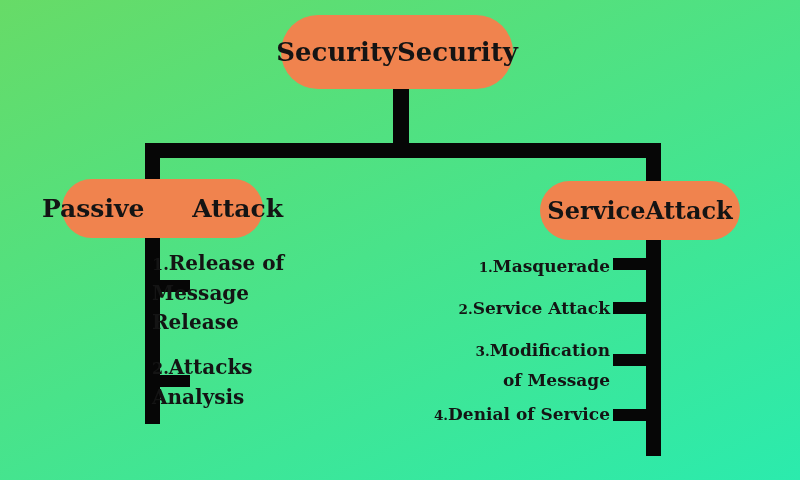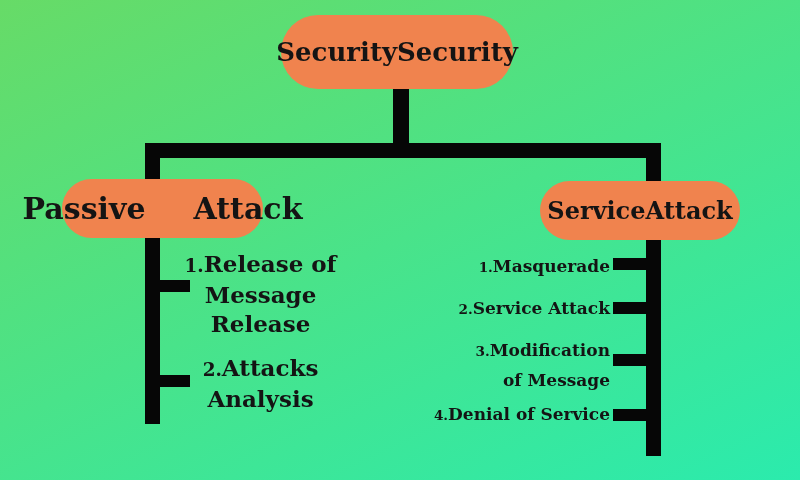--- a/index.html
+++ b/index.html
@@ -13,39 +13,39 @@
   }
   .node{
     position:absolute;
     background:var(--node-fill,#F0834E);
     display:flex;align-items:center;justify-content:center;
     font-weight:bold;text-align:center;
     z-index:2;
   }
   .node .nline{display:block;}
   #root-node{left:281px;top:15px;width:232px;height:74px;border-radius:37px;font-size:26px;line-height:33px;}
-  #passive-node{left:62px;top:179px;width:201px;height:59px;border-radius:30px;font-size:30px;line-height:29px;gap:48px;}
+  #passive-node{left:62px;top:179px;width:201px;height:59px;border-radius:30px;font-size:25px;line-height:29px;gap:48px;}
   #active-node{left:540px;top:181px;width:200px;height:59px;border-radius:30px;font-size:24px;line-height:29px;}
   .conn{position:absolute;background:var(--line-color,#060606);z-index:1;}
   #conn-root-stem{left:393px;top:86px;width:16px;height:60px;}
   #conn-horizontal{left:145px;top:143px;width:516px;height:15px;}
   #conn-passive-vertical{left:145px;top:143px;width:15px;height:281px;}
   #conn-active-vertical{left:646px;top:143px;width:15px;height:313px;}
   .tick{position:absolute;background:var(--line-color,#060606);height:12px;z-index:1;}
   .tick.p{left:157px;width:33px;}
   #passive-tick-1{top:280px;}
   #passive-tick-2{top:375px;}
   .tick.a{left:613px;width:34px;}
   #active-tick-1{top:258px;}
   #active-tick-2{top:302px;}
   #active-tick-3{top:354px;}
   #active-tick-4{top:409px;}
   .item{position:absolute;font-weight:bold;z-index:2;}
   .num{font-size:0.8em;}
-  .p-item{left:168px;width:185px;text-align:center;font-size:23px;line-height:29px;}
+  .p-item{left:152px;width:185px;font-size:20px;line-height:29px;}
   #passive-item-1{top:249px;}
   #passive-item-2{top:353px;}
   .a-item{right:190px;text-align:right;font-size:17px;line-height:28px;white-space:nowrap;}
   #active-item-1{top:252px;}
   #active-item-2{top:294px;}
   #active-item-3{top:336px;text-align:right;line-height:29px;}
   #active-item-4{top:400px;}
 </style>
 </head>
 <body>

